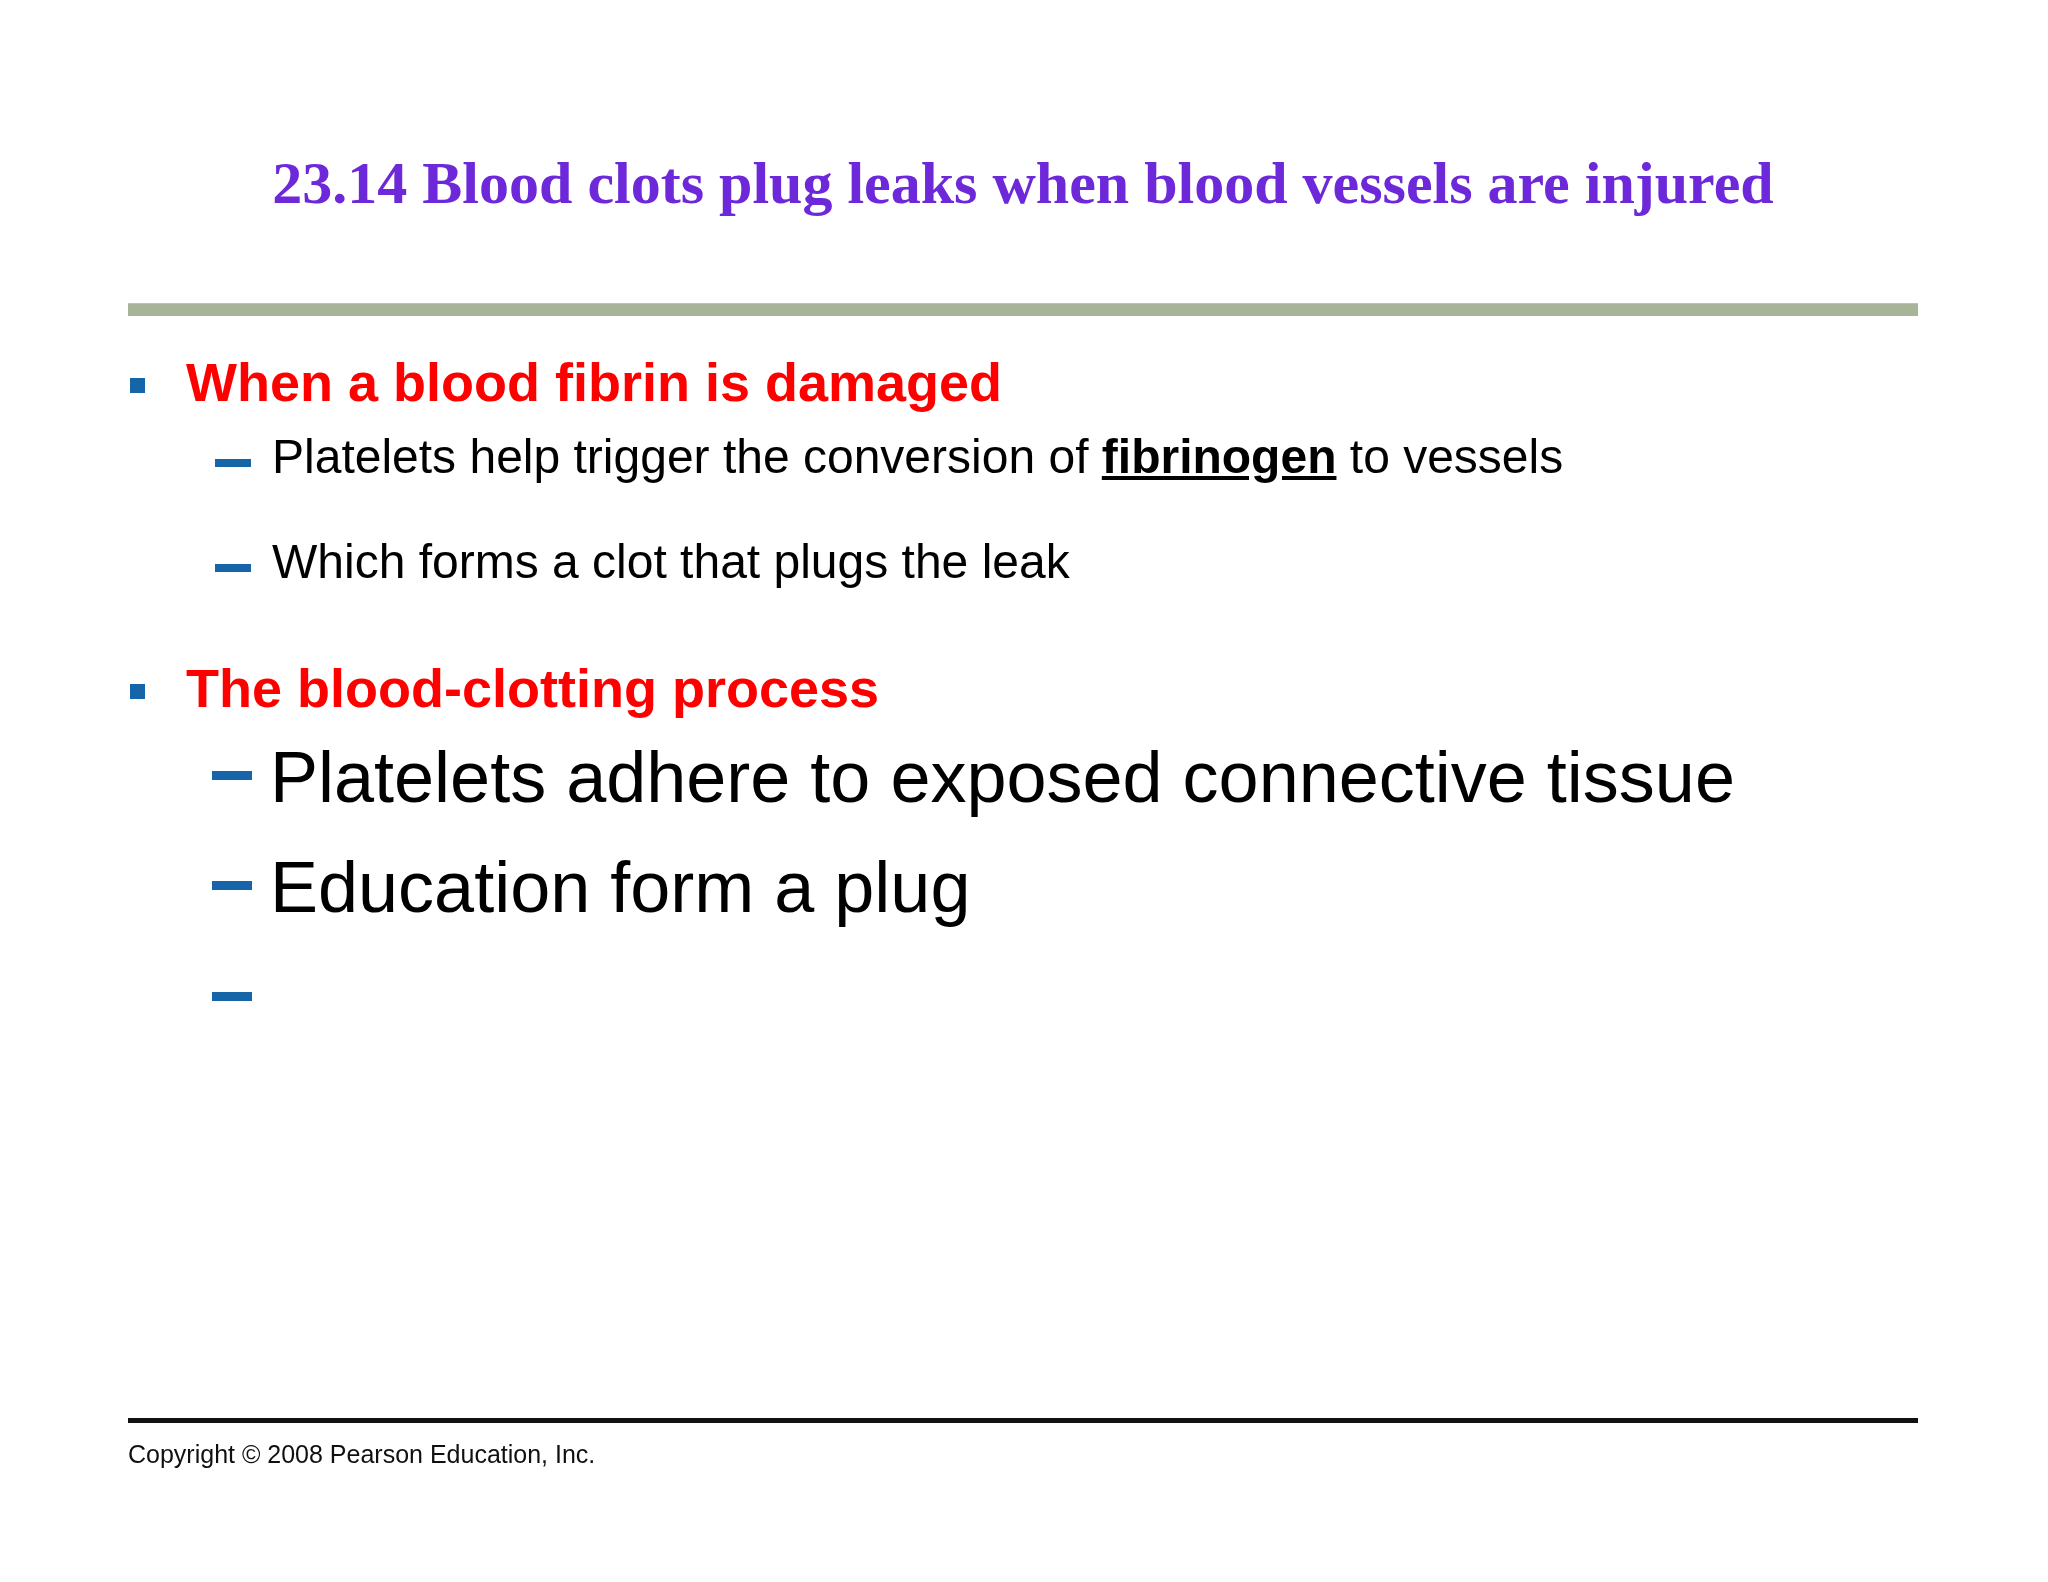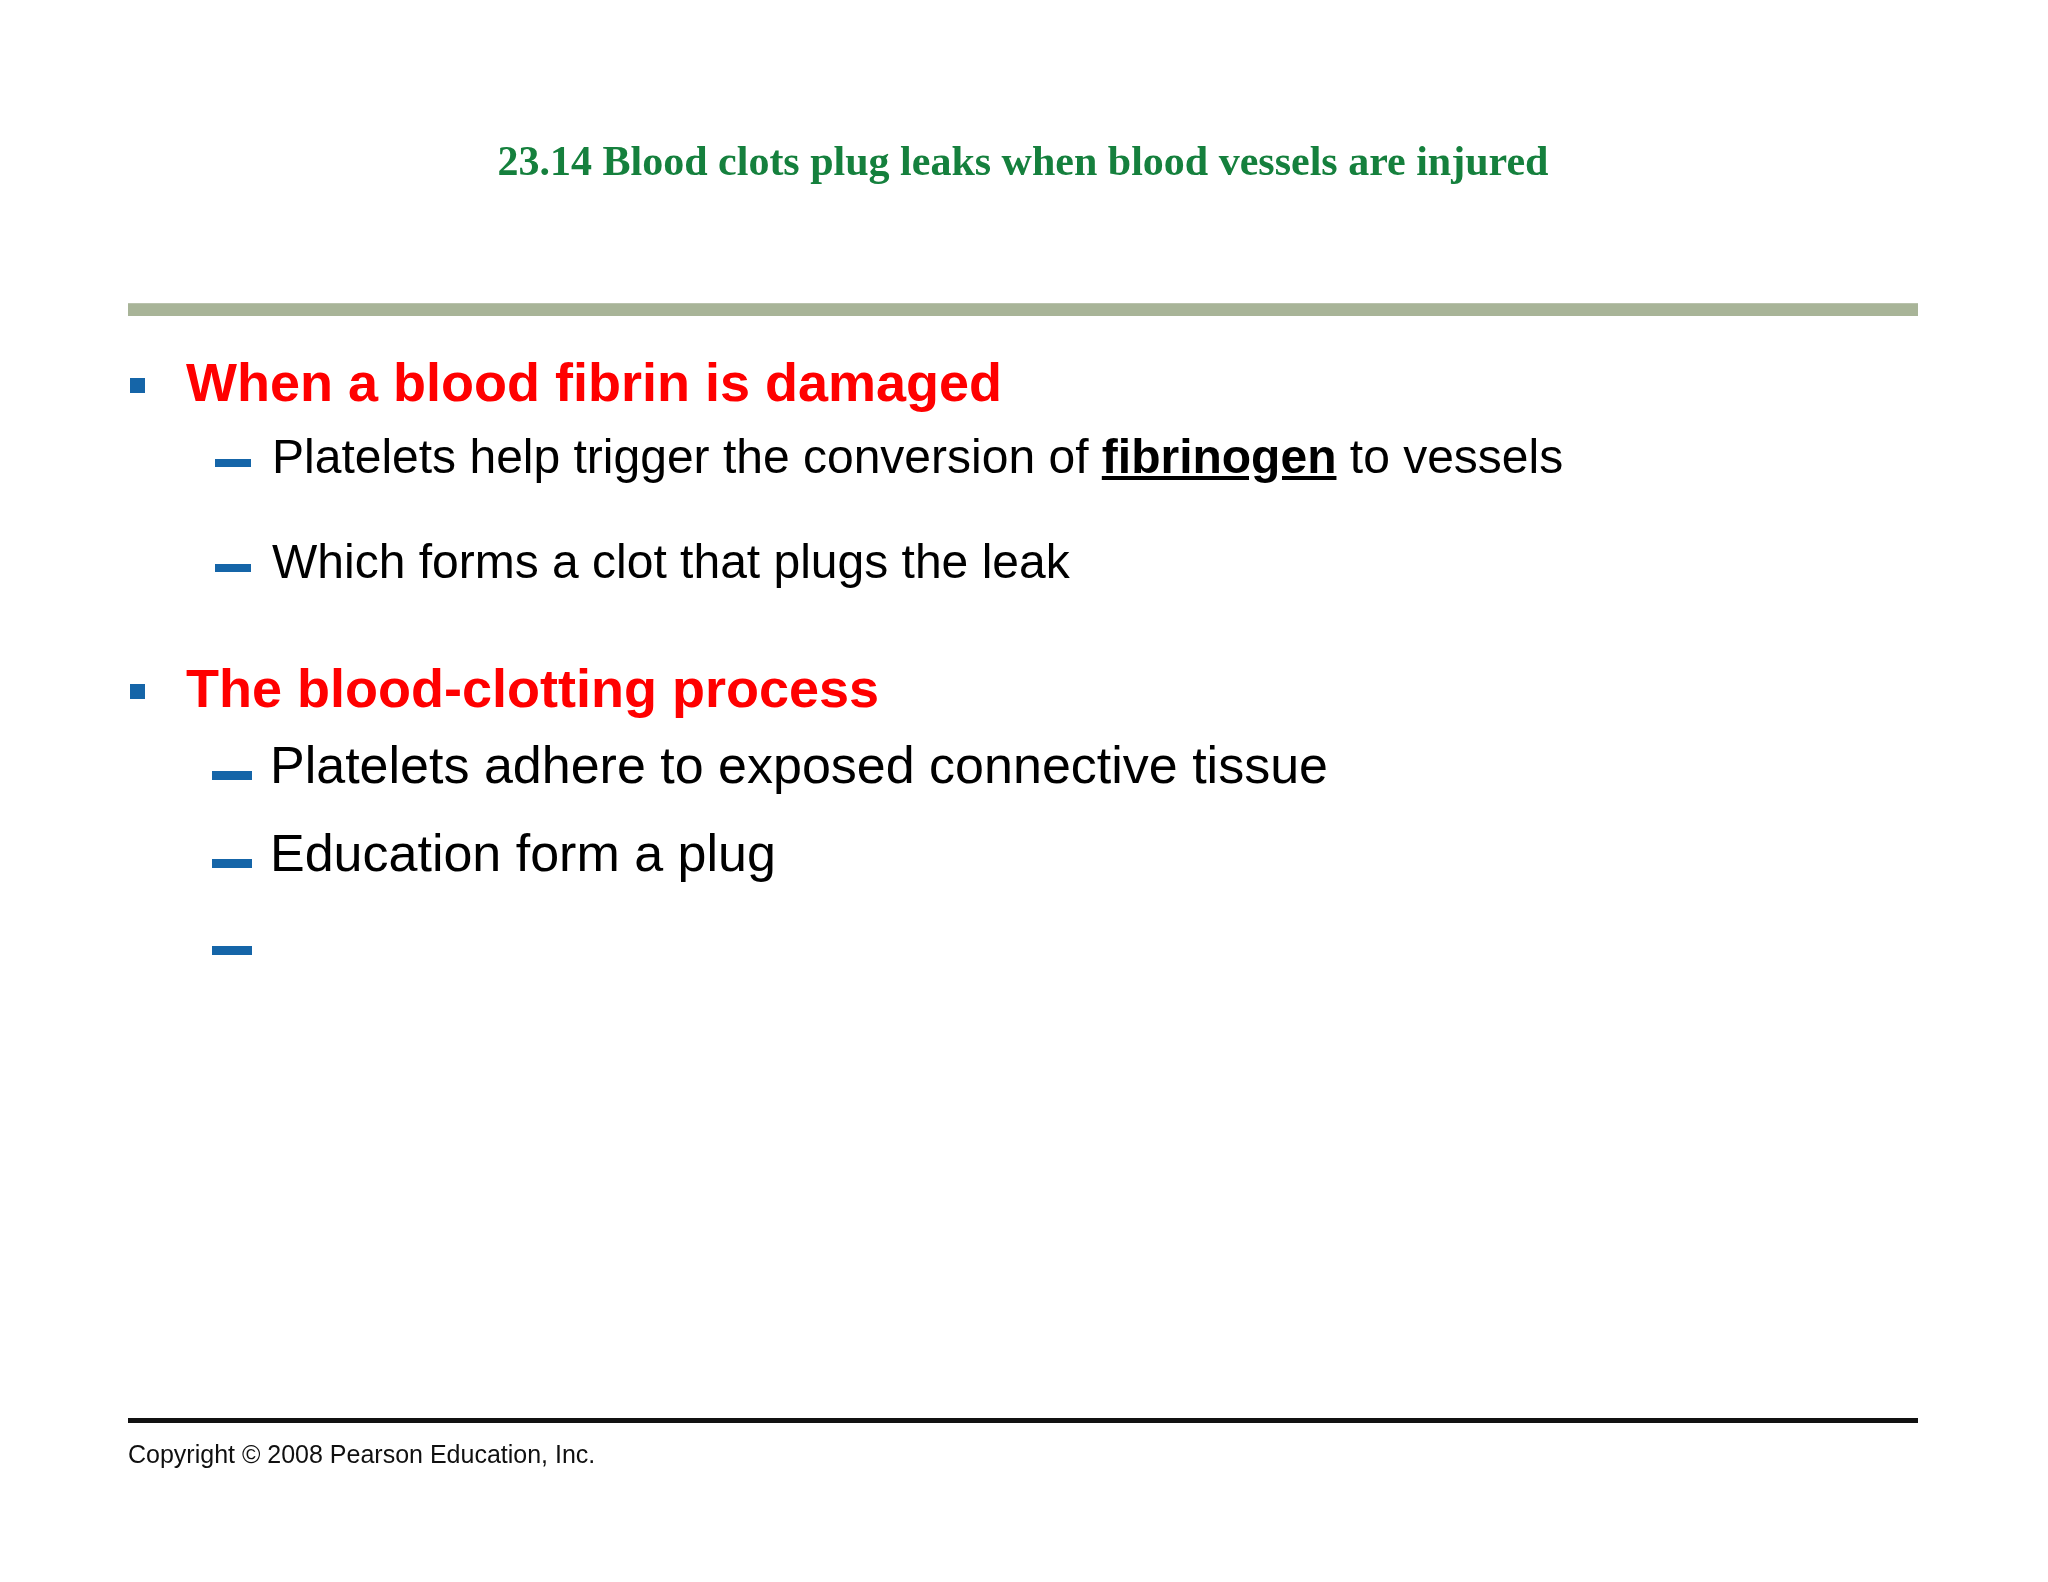--- a/index.html
+++ b/index.html
@@ -24,23 +24,23 @@
 
   
   .slide-title {
     position: absolute;
     left: 128px;
     top: 110px;
     width: 1790px;
     text-align: center;
     font-family: "Liberation Serif", "DejaVu Serif", serif;
     font-weight: bold;
-    font-size: 42px;
+    font-size: 60px;
     line-height: 1.1;
-    color: #15803d;
+    color: #6d28d9;
     letter-spacing: 0px;
     white-space: nowrap;
   }
 
   
   .title-rule {
     position: absolute;
     left: 128px;
     top: 303px;
     width: 1790px;
@@ -93,21 +93,21 @@
     top: 29px;
     width: 36px;
     height: 8px;
     background: #1565A8;
     display: block;
   }
   .lvl2 b { font-weight: bold; text-decoration: underline; }
 
   
   .lvl2.big {
-    font-size: 52px;
+    font-size: 72px;
     padding-left: 270px;
     margin-bottom: 28px;
   }
   .lvl2.big .dash-bullet {
     left: 212px;
     top: 35px;
     width: 40px;
     height: 9px;
   }
 

